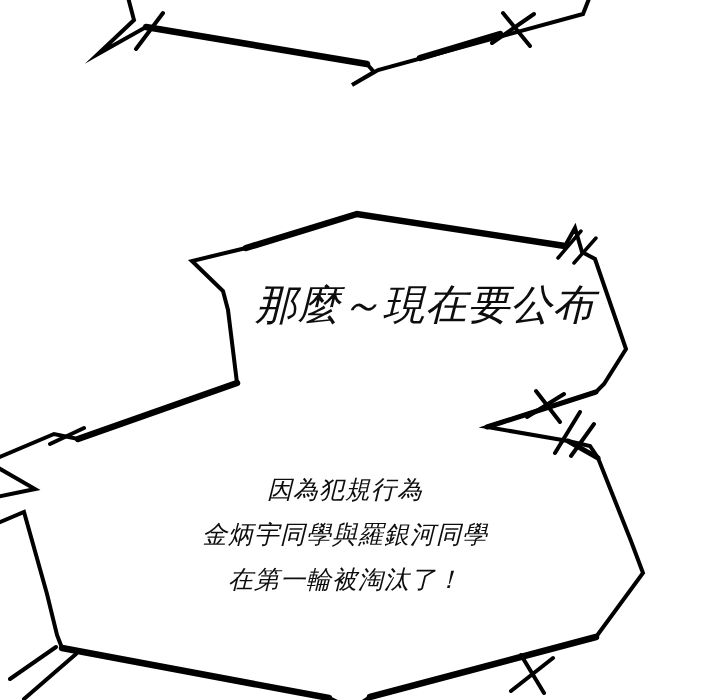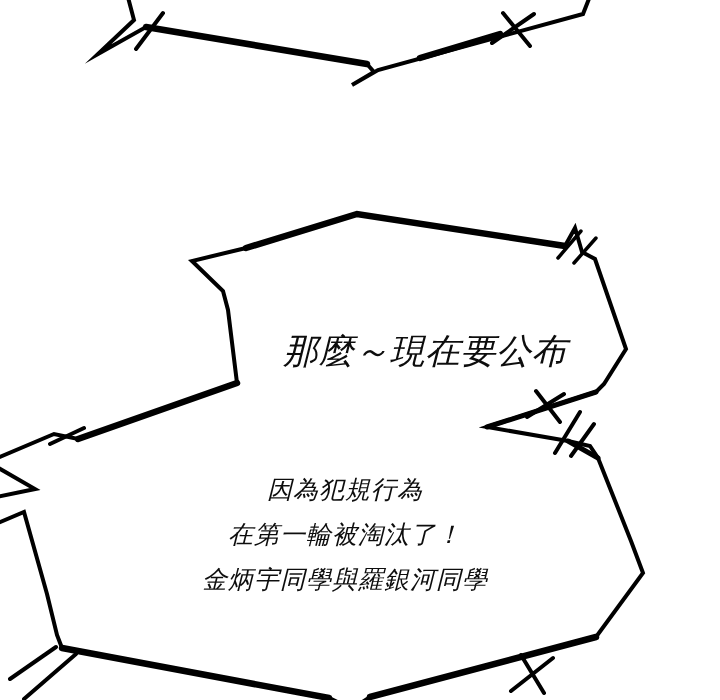--- a/index.html
+++ b/index.html
@@ -13,21 +13,21 @@
   .artwork{position:absolute;left:0;top:0;width:720px;height:700px;}
   .bubble-text{
     position:absolute;
     text-align:center;
     font-style:italic;
     color:#0d0d0d;
     white-space:nowrap;
   }
   .bubble-text.mid{
     left:235px;top:283px;width:380px;
-    font-size:35px;line-height:43px;letter-spacing:0.5px;margin-top:47px;
+    font-size:42px;line-height:43px;letter-spacing:0.5px;
   }
   .bubble-text.bot{
     left:95px;top:467px;width:500px;
     font-size:25px;line-height:45px;letter-spacing:1px;
   }
 </style>
 </head>
 <body>
 
 <div class="canvas">
@@ -54,17 +54,17 @@
              M84,428 L50,444 M76,654 L24,699 M56,647 L10,679
              M511,691 L553,658 M521,655 L544,693"></path>
   </svg>
 
   <div class="bubble-text mid">
     <div>那麼～現在要公布</div>
   </div>
 
   <div class="bubble-text bot">
     <div>因為犯規行為</div>
+    <div>金炳宇同學與羅銀河同學</div>
     <div>在第一輪被淘汰了！</div>
-    <div>金炳宇同學與羅銀河同學</div>
   </div>
 
 </div>
 
 </body></html>

